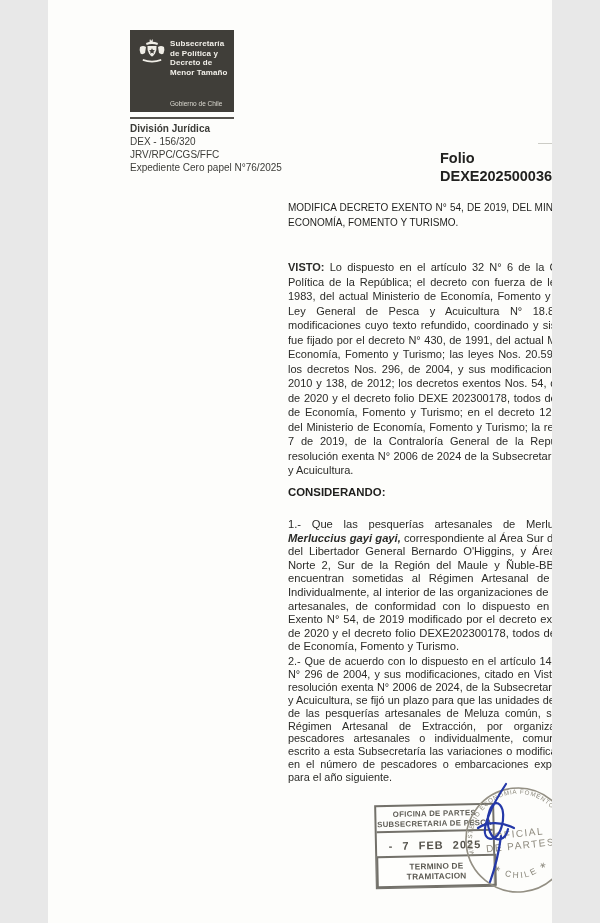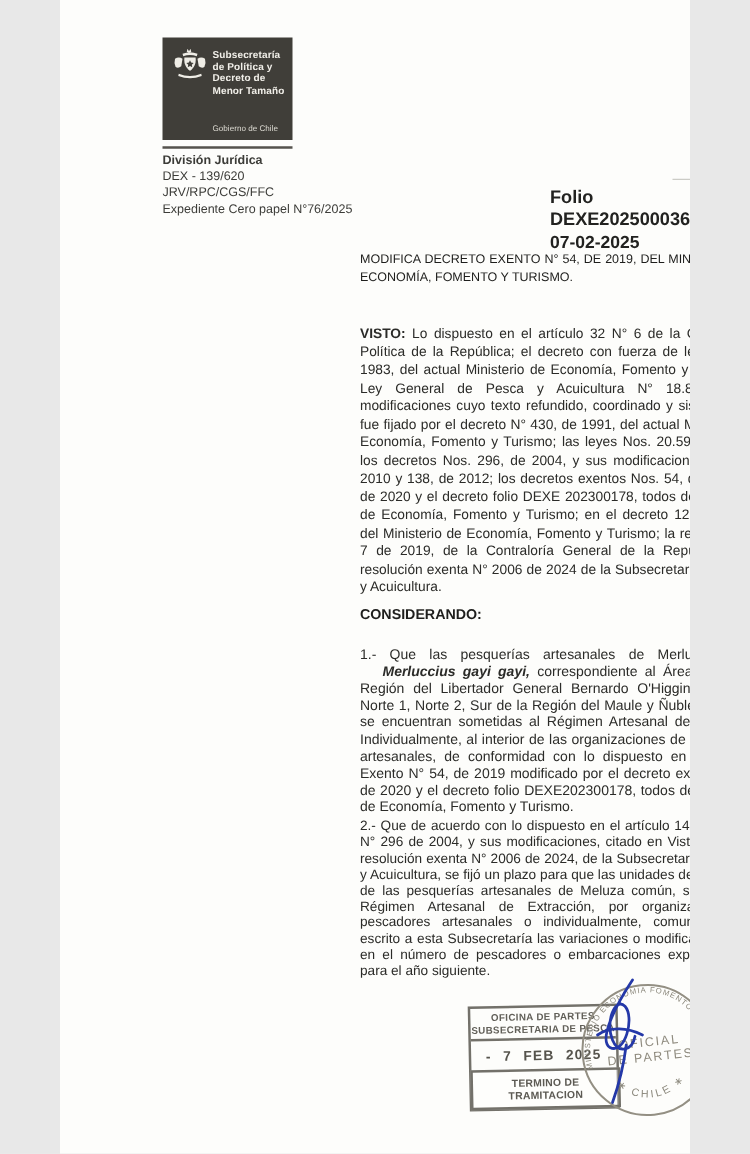--- a/index.html
+++ b/index.html
@@ -42,21 +42,21 @@
   }
   .visto b { font-weight:bold; }
   .considerando-label {
     position:absolute; left:240px; top:486px; width:322px;
     font-size:11.4px; font-weight:bold; color:#1e1e1c;
   }
   .para1 {
     position:absolute; left:240px; top:518px; width:322px;
     font-size:11.2px; line-height:13.6px; text-align:justify;
   }
-  .para1 .species { font-weight:bold; font-style:italic;margin-left:18px; }
+  .para1 .species { font-weight:bold; font-style:italic; }
   .para2 {
     position:absolute; left:240px; top:655px; width:322px;
     font-size:10.9px; line-height:12.9px; text-align:justify;
   }
 
   
   .stamp-rect {
     position:absolute; left:327px; top:804px; width:120px; height:84px;
     border:2px solid #73716a; color:#615f58; transform:rotate(-1.2deg);
     background:rgba(255,255,255,0.0);
@@ -103,29 +103,28 @@
       <div>de Política y</div>
       <div>Decreto de</div>
       <div>Menor Tamaño</div>
     </div>
     <div class="logo-gov">Gobierno de Chile</div>
   </div>
   <div class="logo-divider"></div>
 
   <div class="letterhead">
     <div class="bold">División Jurídica</div>
-    <div>DEX - 139/620</div>
+    <div>DEX - 156/320</div>
     <div>JRV/RPC/CGS/FFC</div>
     <div>Expediente Cero papel N°76/2025</div>
   </div>
 
   <div class="folio-rule"></div>
   <div class="folio">
     <div class="folio-number">Folio DEXE202500036</div>
-    <div class="folio-date">07-02-2025</div>
   </div>
 
   <div class="doc-title">MODIFICA DECRETO EXENTO N° 54, DE 2019, DEL MINISTERIO DE ECONOMÍA, FOMENTO Y TURISMO.</div>
 
   <p class="visto"><b>VISTO:</b><span> Lo dispuesto en el artículo 32 N° 6 de la Constitución Política de la República; el decreto con fuerza de ley N° 5, de 1983, del actual Ministerio de Economía, Fomento y Turismo; la Ley General de Pesca y Acuicultura N° 18.892 y sus modificaciones cuyo texto refundido, coordinado y sistematizado fue fijado por el decreto N° 430, de 1991, del actual Ministerio de Economía, Fomento y Turismo; las leyes Nos. 20.597 y 20.657; los decretos Nos. 296, de 2004, y sus modificaciones, 223, de 2010 y 138, de 2012; los decretos exentos Nos. 54, de 2019, 51 de 2020 y el decreto folio DEXE 202300178, todos del Ministerio de Economía, Fomento y Turismo; en el decreto 121, de 2014, del Ministerio de Economía, Fomento y Turismo; la resolución N° 7 de 2019, de la Contraloría General de la República; y la resolución exenta N° 2006 de 2024 de la Subsecretaría de Pesca y Acuicultura.</span></p>
 
   <div class="considerando-label">CONSIDERANDO:</div>
 
   <p class="para1"><span>1.- Que las pesquerías artesanales de Merluza común </span><span class="species">Merluccius gayi gayi,</span><span> correspondiente al Área Sur de la Región del Libertador General Bernardo O'Higgins, y Áreas Norte 1, Norte 2, Sur de la Región del Maule y Ñuble-BBIO Sur, se encuentran sometidas al Régimen Artesanal de Extracción Individualmente, al interior de las organizaciones de pescadores artesanales, de conformidad con lo dispuesto en el Decreto Exento N° 54, de 2019 modificado por el decreto exento N° 51, de 2020 y el decreto folio DEXE202300178, todos del Ministerio de Economía, Fomento y Turismo.</span></p>
 

